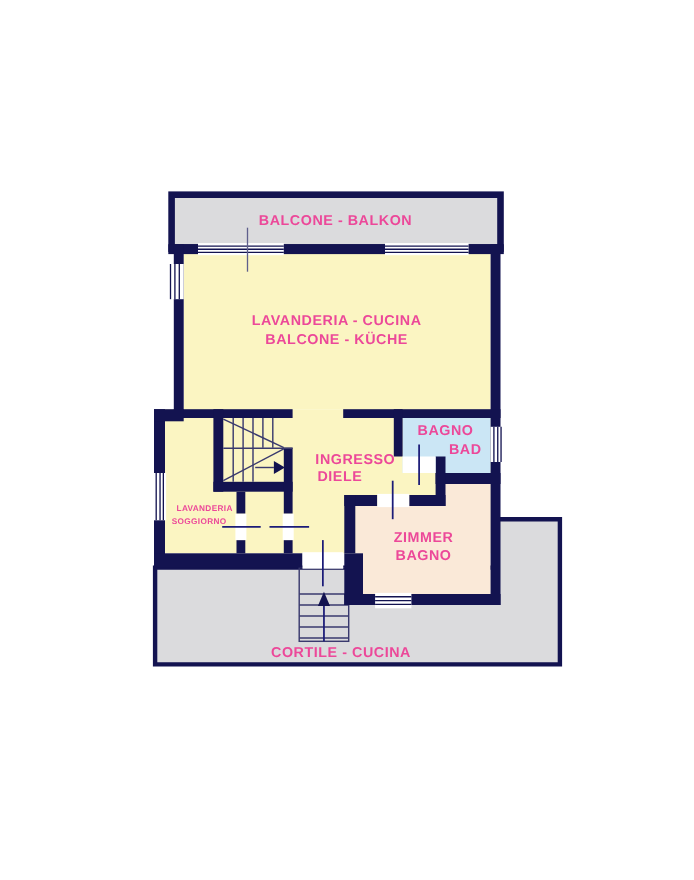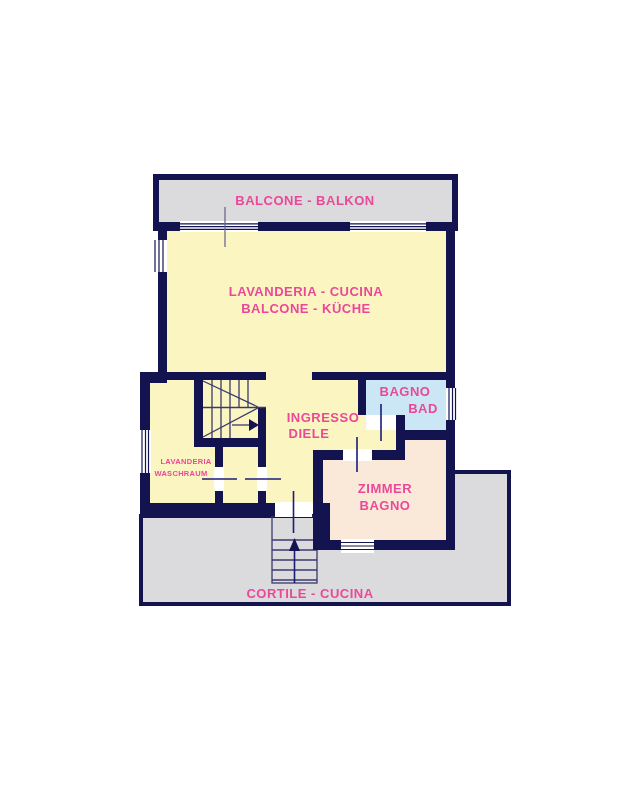--- a/index.html
+++ b/index.html
@@ -159,15 +159,15 @@
 <div class="lbl" style="left:311px;top:417px;margin-left:12px;">INGRESSO</div>
 <div class="lbl" style="left:309px;top:433px;">DIELE</div>
 
 <div class="lbl" style="left:384px;top:391px;padding-left:42px;">BAGNO</div>
 <div class="lbl" style="left:404px;top:408px;margin-left:19px;">BAD</div>
 
 <div class="lbl" style="left:385px;top:488px;">ZIMMER</div>
 <div class="lbl" style="left:385px;top:505px;">BAGNO</div>
 
 <div class="lbl small" style="left:186px;top:462px;">LAVANDERIA</div>
-<div class="lbl small" style="left:181px;top:474px;">WASCHRAUM</div>
+<div class="lbl small" style="left:181px;top:474px;">SOGGIORNO</div>
 
 <div class="lbl" style="left:310px;top:593px;">CORTILE - CUCINA</div>
 
 </body></html>

